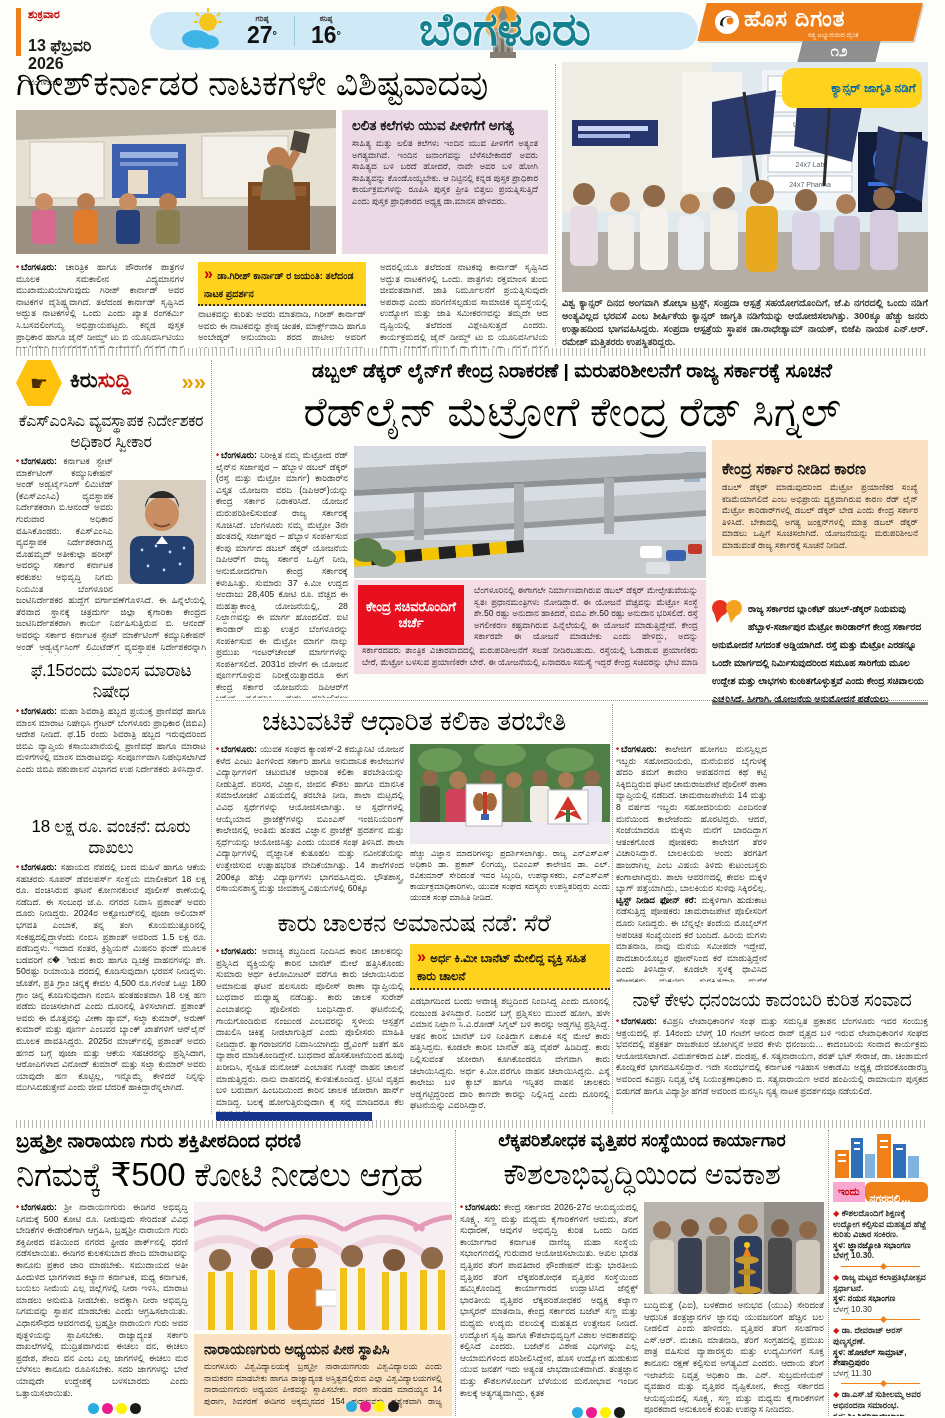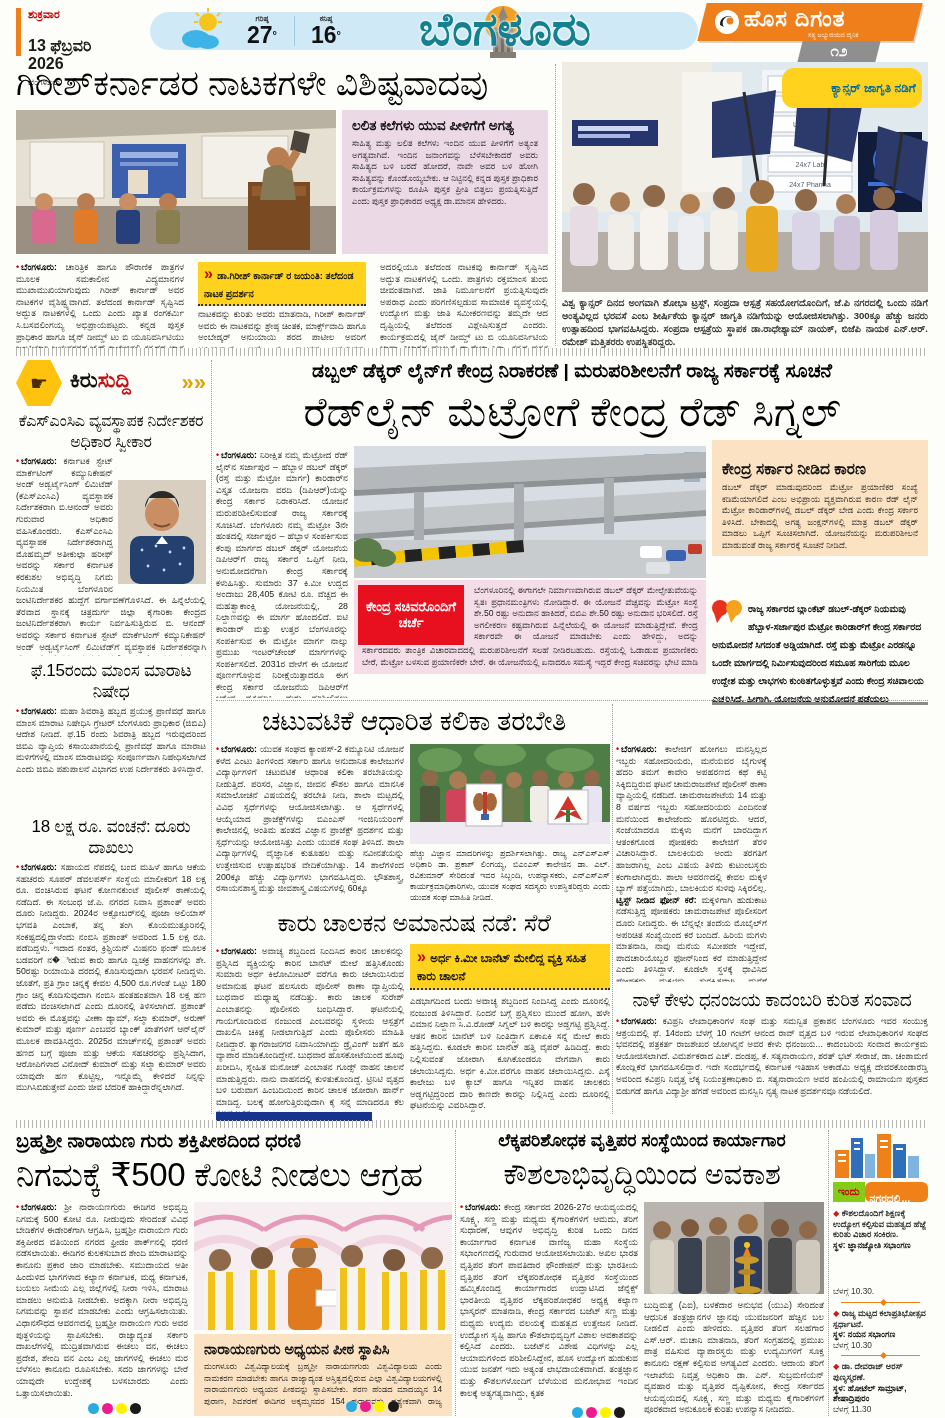--- a/index.html
+++ b/index.html
@@ -485,28 +485,28 @@
           <rect x="5" y="24" width="8" height="2"></rect>
           <rect x="5" y="30" width="8" height="2"></rect>
           <rect x="21" y="12" width="6" height="2"></rect>
           <rect x="21" y="18" width="6" height="2"></rect>
           <rect x="47" y="10" width="8" height="2"></rect>
           <rect x="47" y="16" width="8" height="2"></rect>
           <rect x="63" y="18" width="7" height="2"></rect>
         </g>
     </svg>
     <div style="display:flex;height:20px;">
-      <div style="background:#84cc16;color:#c40000;font-weight:800;font-size:10.5px;padding:3px 5px;">ಇಂದು</div>
+      <div style="background:#f9a8d4;color:#c40000;font-weight:800;font-size:10.5px;padding:3px 5px;">ಇಂದು</div>
       <div style="background:#f08018;color:#fff;font-weight:800;font-size:10.5px;padding:10px 5px;flex:1;border-radius:6px;">ನಗರದಲ್ಲಿ...</div>
     </div>
     <div style="padding-top:6px;">
       <div>
         <div class="evt-t"><span style="color:#d01818;">◆ </span><span>ಕೌಶಲದೊಂದಿಗೆ ಶಿಕ್ಷಣಕ್ಕೆ ಉದ್ಯೋಗ ಕಲ್ಪಿಸುವ ಮಹತ್ವದ ಹೆಜ್ಜೆ ಕುರಿತು ವಿಚಾರ ಸಂಕಿರಣ.</span></div>
         <div class="evt-v">ಸ್ಥಳ: ಜ್ಞಾನಜ್ಯೋತಿ ಸಭಾಂಗಣ</div>
-        <div class="evt-t" style="font-weight:normal;margin-top:36px;">ಬೆಳಗ್ಗೆ 10.30.</div>
+        <div class="evt-t" style="font-weight:bold;">ಬೆಳಗ್ಗೆ 10.30.</div>
       </div>
       <div class="evt-d"></div>
       <div>
         <div class="evt-t"><span style="color:#d01818;">◆ </span><span>ರಾಜ್ಯ ಮಟ್ಟದ ಕಲಾಪ್ರತಿಭೋತ್ಸವ ಸ್ಪರ್ಧಾಟನೆ.</span></div>
         <div class="evt-v">ಸ್ಥಳ: ನಯನ ಸಭಾಂಗಣ</div>
         <div class="evt-t" style="font-weight:normal;">ಬೆಳಗ್ಗೆ 10.30</div>
       </div>
       <div class="evt-d"></div>
       <div>
         <div class="evt-t"><span style="color:#d01818;">◆ </span><span>ಡಾ. ದೇವರಾಜ್ ಅರಸ್ ಪುಣ್ಯಸ್ಮರಣೆ.</span></div>

